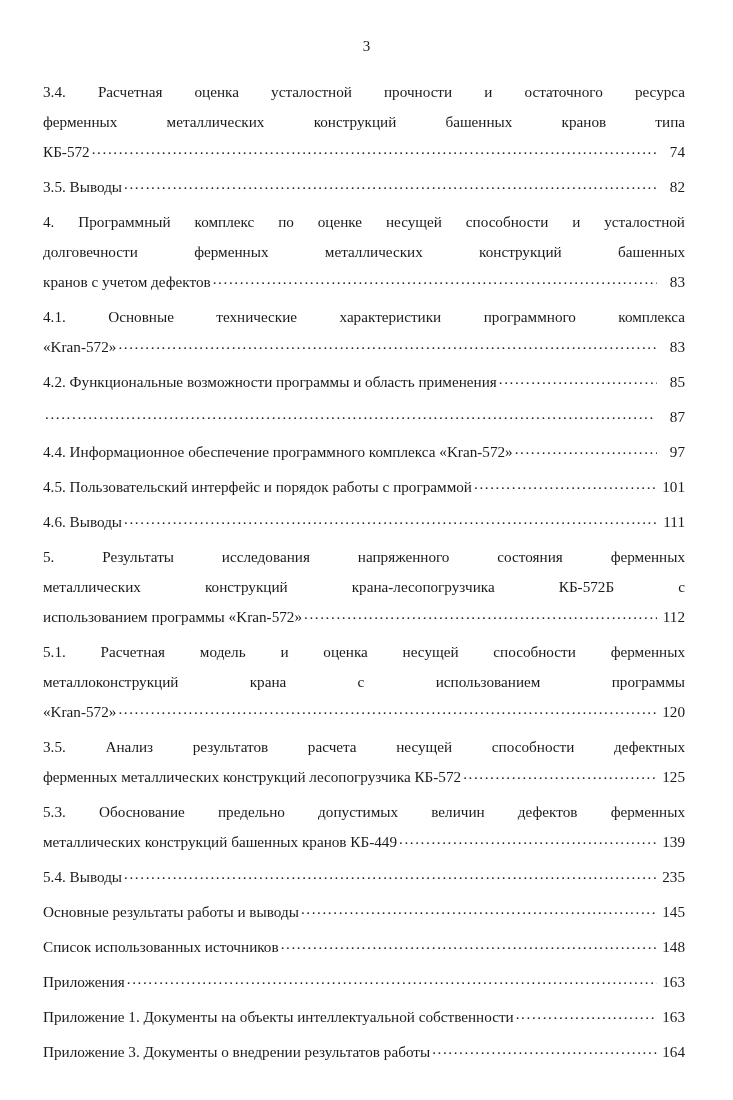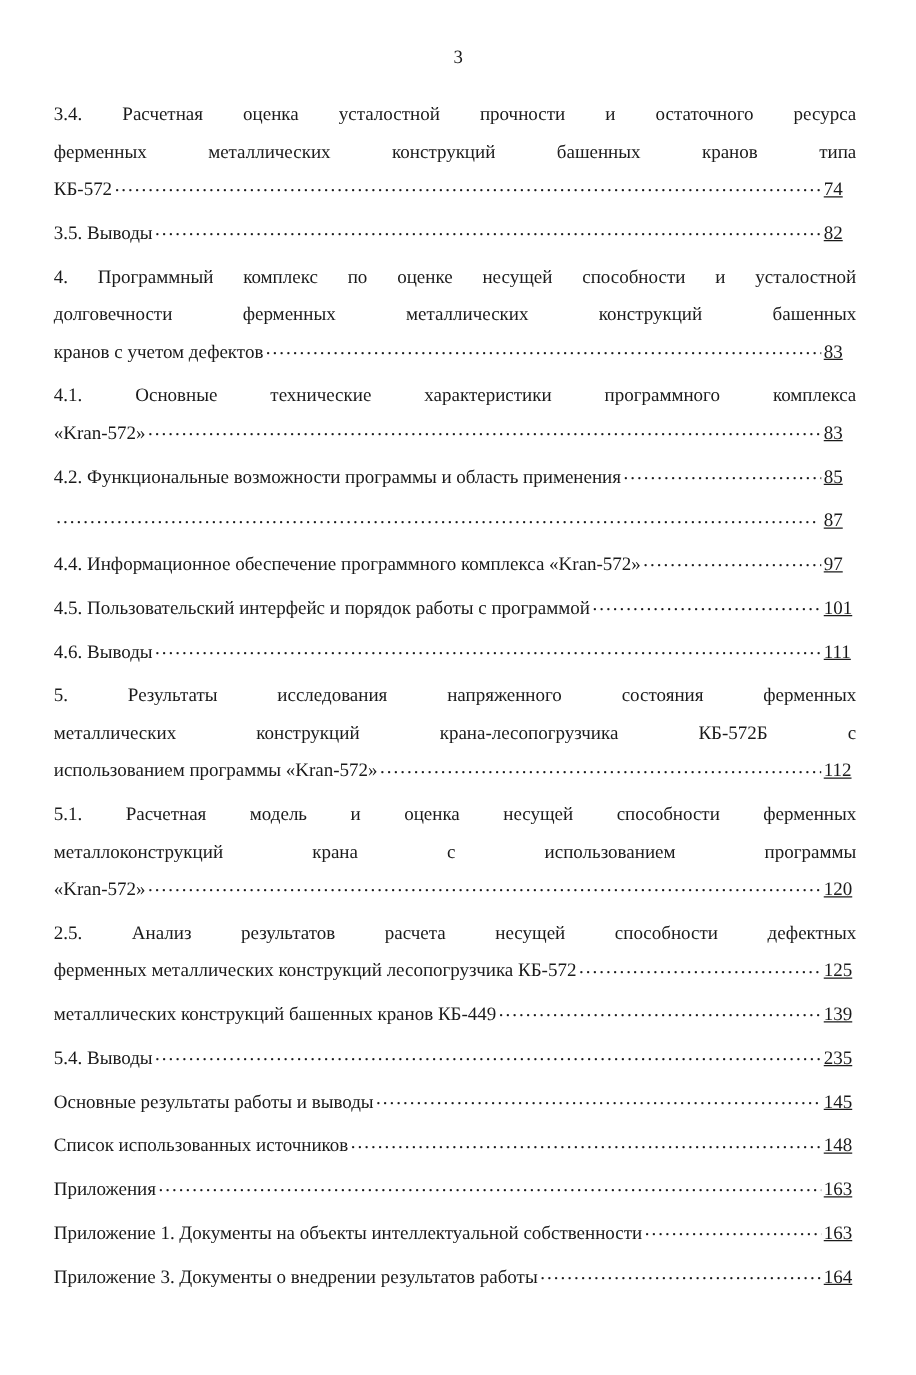--- a/index.html
+++ b/index.html
@@ -38,22 +38,22 @@
     flex: 1 1 auto;
     overflow: hidden;
     white-space: nowrap;
     letter-spacing: 1.6px;
     color: #1a1a1a;
     margin: 0 2px;
     transform: translateY(-3px);
   }
   .pg {
     flex: 0 0 auto;
+    text-align: right;
     min-width: 26px;
-    text-decoration: underline;
   }
   .block-entry {
     margin: 5px;
     font-size: 15.2px;
     line-height: 30px;
   }
   .jtext-stretch {
     display: block;
     text-align: justify;
     text-align-last: justify;
@@ -163,29 +163,30 @@
       <span class="jtext-stretch">5.1. Расчетная модель и оценка несущей способности ферменных</span>
       <span class="jtext-stretch">металлоконструкций крана с использованием программы</span>
       <div class="lastline">
         <span class="lt">«Kran-572»</span>
         <span class="dots">.................................................................................................................</span>
         <span class="pg">120</span>
       </div>
     </div>
 
     <div class="block-entry lvl2">
-      <span class="jtext-stretch">2.5. Анализ результатов расчета несущей способности дефектных</span>
+      <span class="jtext-stretch">3.5. Анализ результатов расчета несущей способности дефектных</span>
       <div class="lastline">
         <span class="lt">ферменных металлических конструкций лесопогрузчика КБ-572</span>
         <span class="dots">.................................................................................................................</span>
         <span class="pg">125</span>
       </div>
     </div>
 
     <div class="block-entry lvl2">
+      <span class="jtext-stretch">5.3. Обоснование предельно допустимых величин дефектов ферменных</span>
       <div class="lastline">
         <span class="lt">металлических конструкций башенных кранов КБ-449</span>
         <span class="dots">.................................................................................................................</span>
         <span class="pg">139</span>
       </div>
     </div>
 
     <div class="block-entry lvl2">
       <div class="lastline">
         <span class="lt">5.4. Выводы</span>

